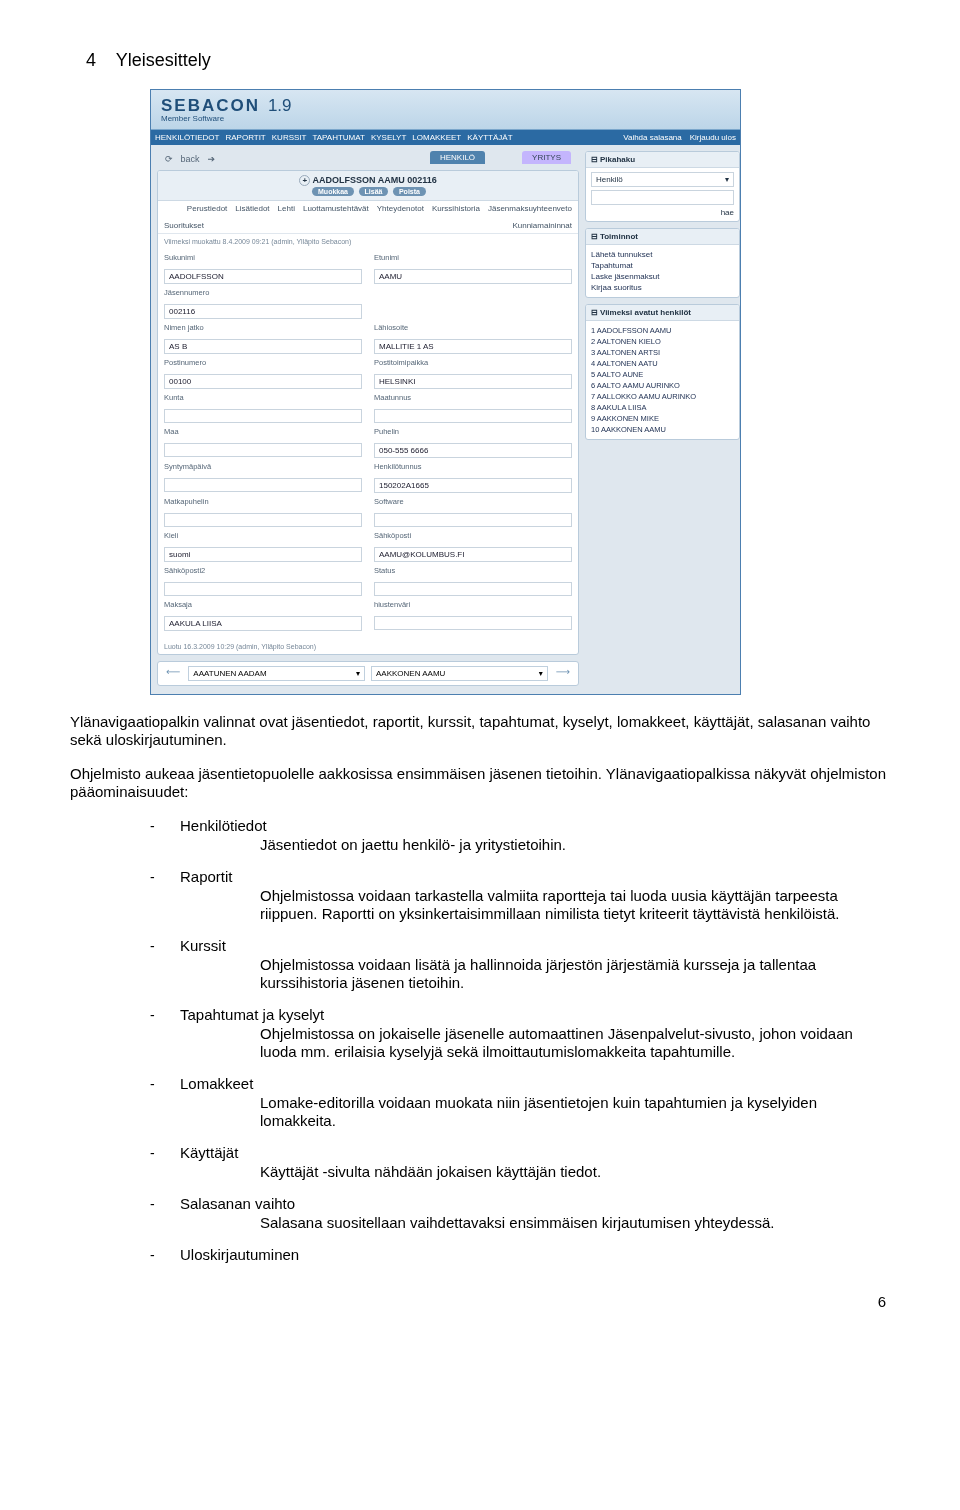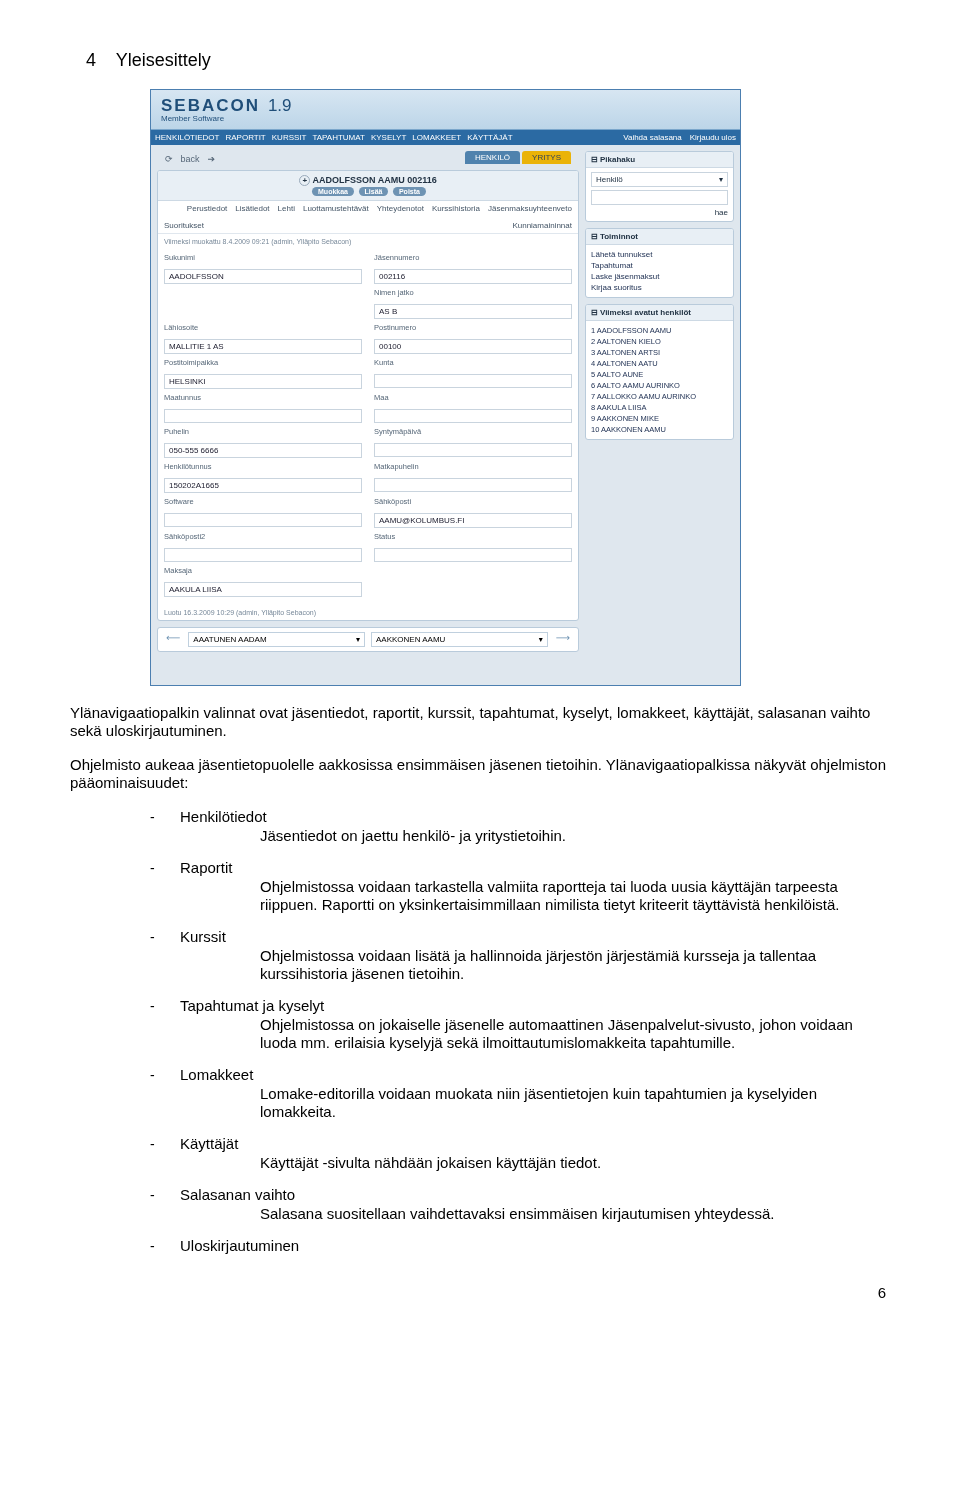--- a/index.html
+++ b/index.html
@@ -43,23 +43,23 @@
   .topnav .right { margin-left: auto; display: flex; gap: 8px; }
   .shot-body {
     display: flex;
     background: #dfe7ee;
     font-size: 8px;
     min-height: 540px;
   }
   .navarrows { padding: 6px 8px 0 8px; color: #567; font-size: 9px; display:flex; gap:8px; }
   .tabs { display:flex; gap:2px; margin: 6px 8px 0 0; justify-content:flex-end; }
   .tab { background:#4f82ad; color:#fff; font-size:8px; padding:2px 10px; border-radius:3px 3px 0 0; }
-  .tab.off { background:#eab308; color:#345; }
+  .tab.off { background:#c4b5fd; color:#345;margin-left:35px; }
   .main-col { flex: 1; padding: 0 6px 8px 6px; }
-  .side-col { width: 155px; padding: 6px 6px 8px 0; }
+  .side-col { width: 155px; padding: 6px 0 8px 0; }
   .card {
     background: #fff;
     border: 1px solid #b9cbdb;
     border-radius: 3px;
     margin-top: 6px;
     overflow: hidden;
   }
   .card-head {
     background: #e8eff5;
     border-bottom: 1px solid #cdd9e4;
@@ -171,20 +171,24 @@
             <span>Suoritukset</span>
             <span class="right">Kunniamaininnat</span>
           </div>
           <div class="meta">Viimeksi muokattu 8.4.2009 09:21 (admin, Ylläpito Sebacon)</div>
           <div class="fields" id="fields-grid">
               <div class="field-pair">
                 <div class="field-label">Sukunimi</div>
                 <div class="field-val">AADOLFSSON</div>
               </div>
               <div class="field-pair">
+                <div class="field-label">Etunimi</div>
+                <div class="field-val">AAMU</div>
+              </div>
+              <div class="field-pair">
                 <div class="field-label">Jäsennumero</div>
                 <div class="field-val">002116</div>
               </div>
               <div class="field-pair"></div>
               <div class="field-pair">
                 <div class="field-label">Nimen jatko</div>
                 <div class="field-val">AS B</div>
               </div>
               <div class="field-pair">
                 <div class="field-label">Lähiosoite</div>
@@ -224,34 +228,42 @@
               </div>
               <div class="field-pair">
                 <div class="field-label">Matkapuhelin</div>
                 <div class="field-val"></div>
               </div>
               <div class="field-pair">
                 <div class="field-label">Software</div>
                 <div class="field-val"></div>
               </div>
               <div class="field-pair">
+                <div class="field-label">Kieli</div>
+                <div class="field-val">suomi</div>
+              </div>
+              <div class="field-pair">
                 <div class="field-label">Sähköposti</div>
                 <div class="field-val">AAMU@KOLUMBUS.FI</div>
               </div>
               <div class="field-pair">
                 <div class="field-label">Sähköposti2</div>
                 <div class="field-val"></div>
               </div>
               <div class="field-pair">
                 <div class="field-label">Status</div>
                 <div class="field-val"></div>
               </div>
               <div class="field-pair">
                 <div class="field-label">Maksaja</div>
                 <div class="field-val">AAKULA LIISA</div>
+              </div>
+              <div class="field-pair">
+                <div class="field-label">hiustenväri</div>
+                <div class="field-val"></div>
               </div>
             </div>
           <div class="meta">Luotu 16.3.2009 10:29 (admin, Ylläpito Sebacon)</div>
         </div>
 
         <div class="card" style="margin-top:6px;">
           <div class="pager">
             <span class="arrow">⟵</span>
             <div class="sel">
               <span>AAATUNEN AADAM</span>

